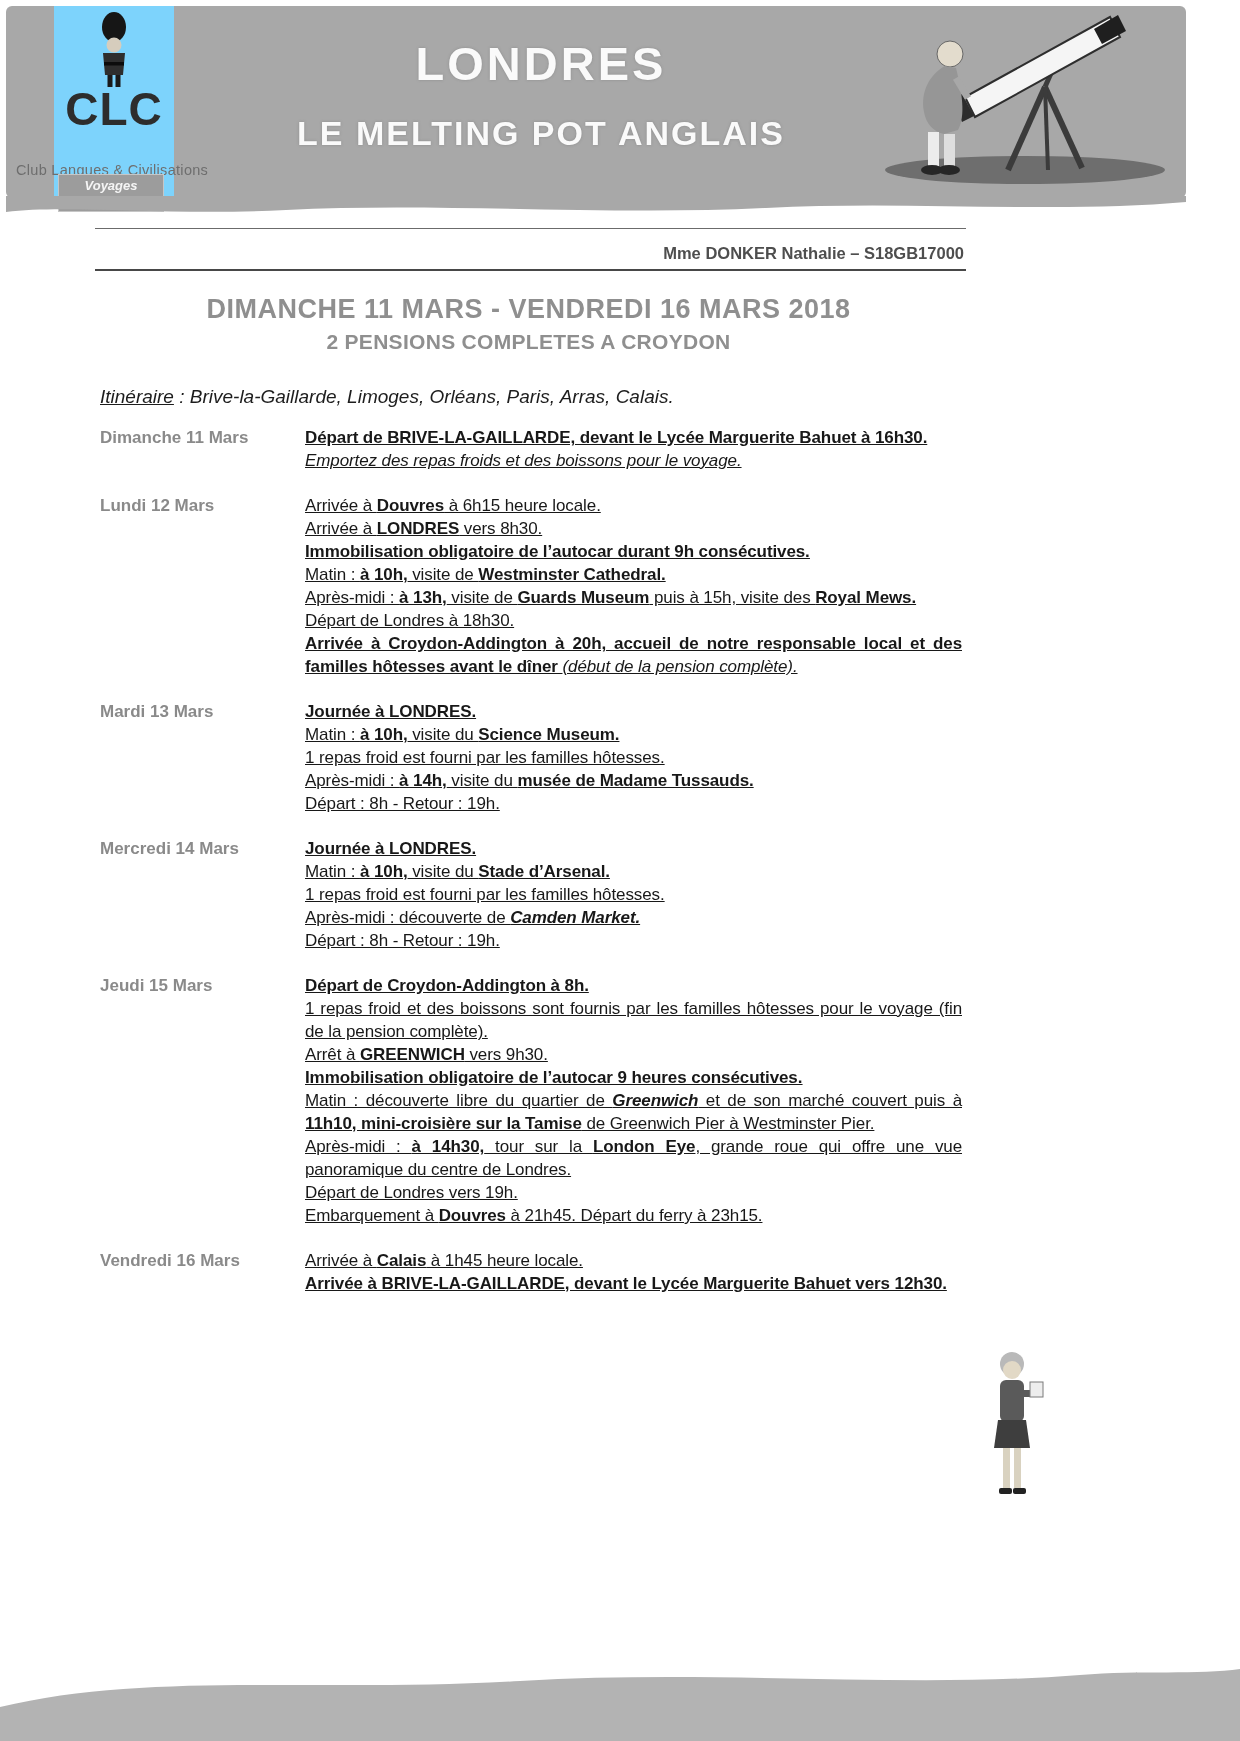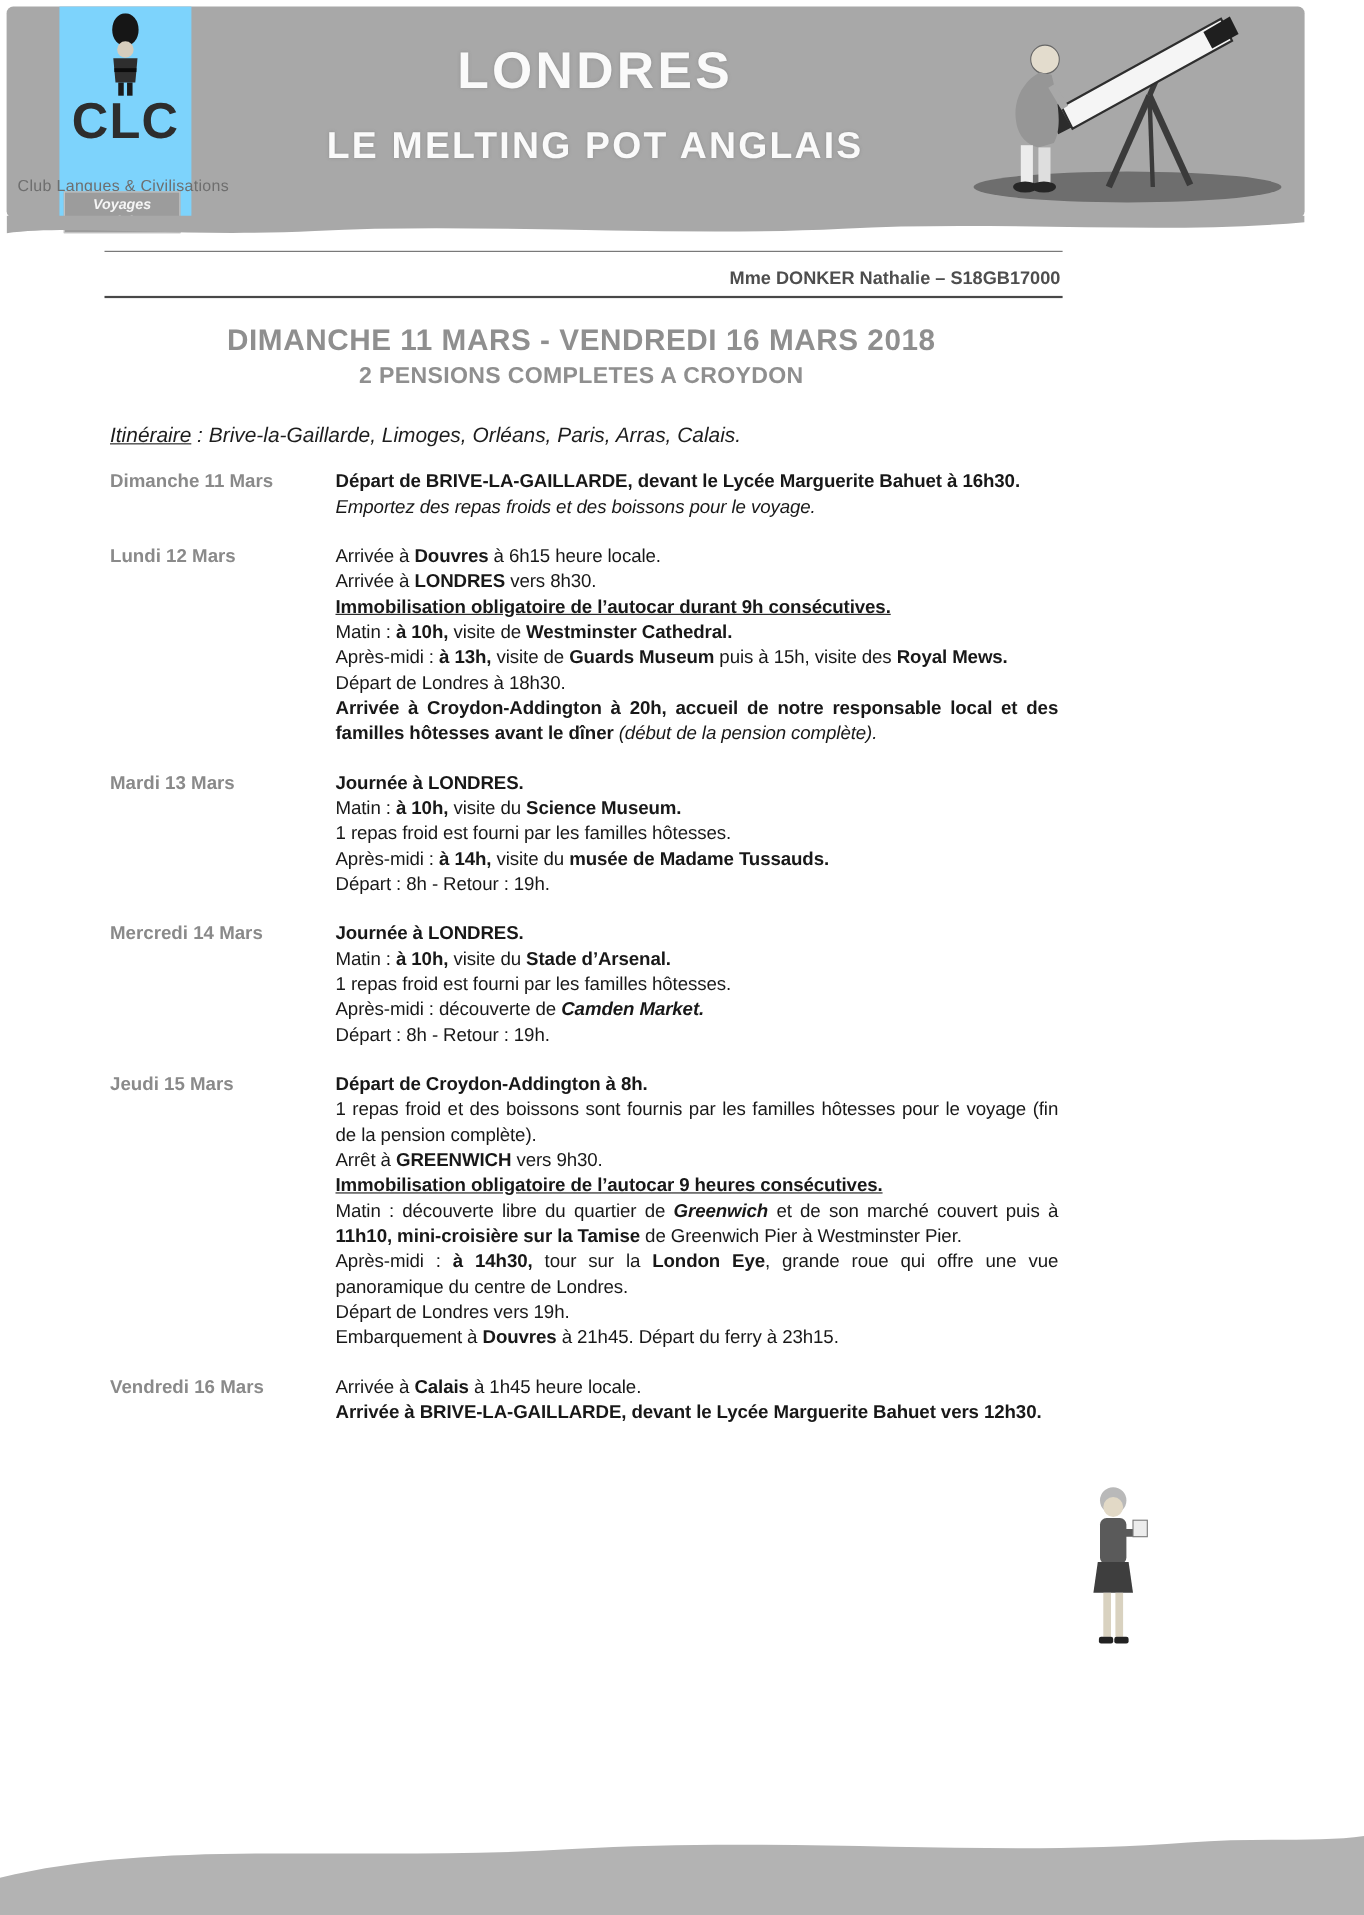--- a/index.html
+++ b/index.html
@@ -36,21 +36,21 @@
 
   
   .itin{position:absolute;left:100px;top:386px;width:862px;font-size:19px;font-style:italic;color:#1d1d1d;}
   .itin .lbl{text-decoration:underline;}
 
   
   .days{position:absolute;left:100px;top:426px;width:862px;}
   .day-row{display:flex;margin-bottom:22px;}
   .day-label{flex:0 0 205px;width:205px;font-weight:700;color:#8a8a8a;font-size:17px;line-height:23px;}
   .day-lines{flex:1;min-width:0;}
-  .day-line{margin:0;font-size:17px;line-height:23px;color:#181818;letter-spacing:-.1px;}
+  .day-line{margin:0;font-size:17px;line-height:23px;color:#181818;letter-spacing:-.1px;text-decoration:underline;}
   .day-line.justify{text-align:justify;}
   .b{font-weight:700;} .i{font-style:italic;} .u{text-decoration:underline;}
 
   
   .footer-wave{position:absolute;left:0;bottom:0;width:1240px;height:92px;display:block;}
   .tourist{position:absolute;left:972px;top:1350px;}
 </style>
 </head>
 <body>
 

